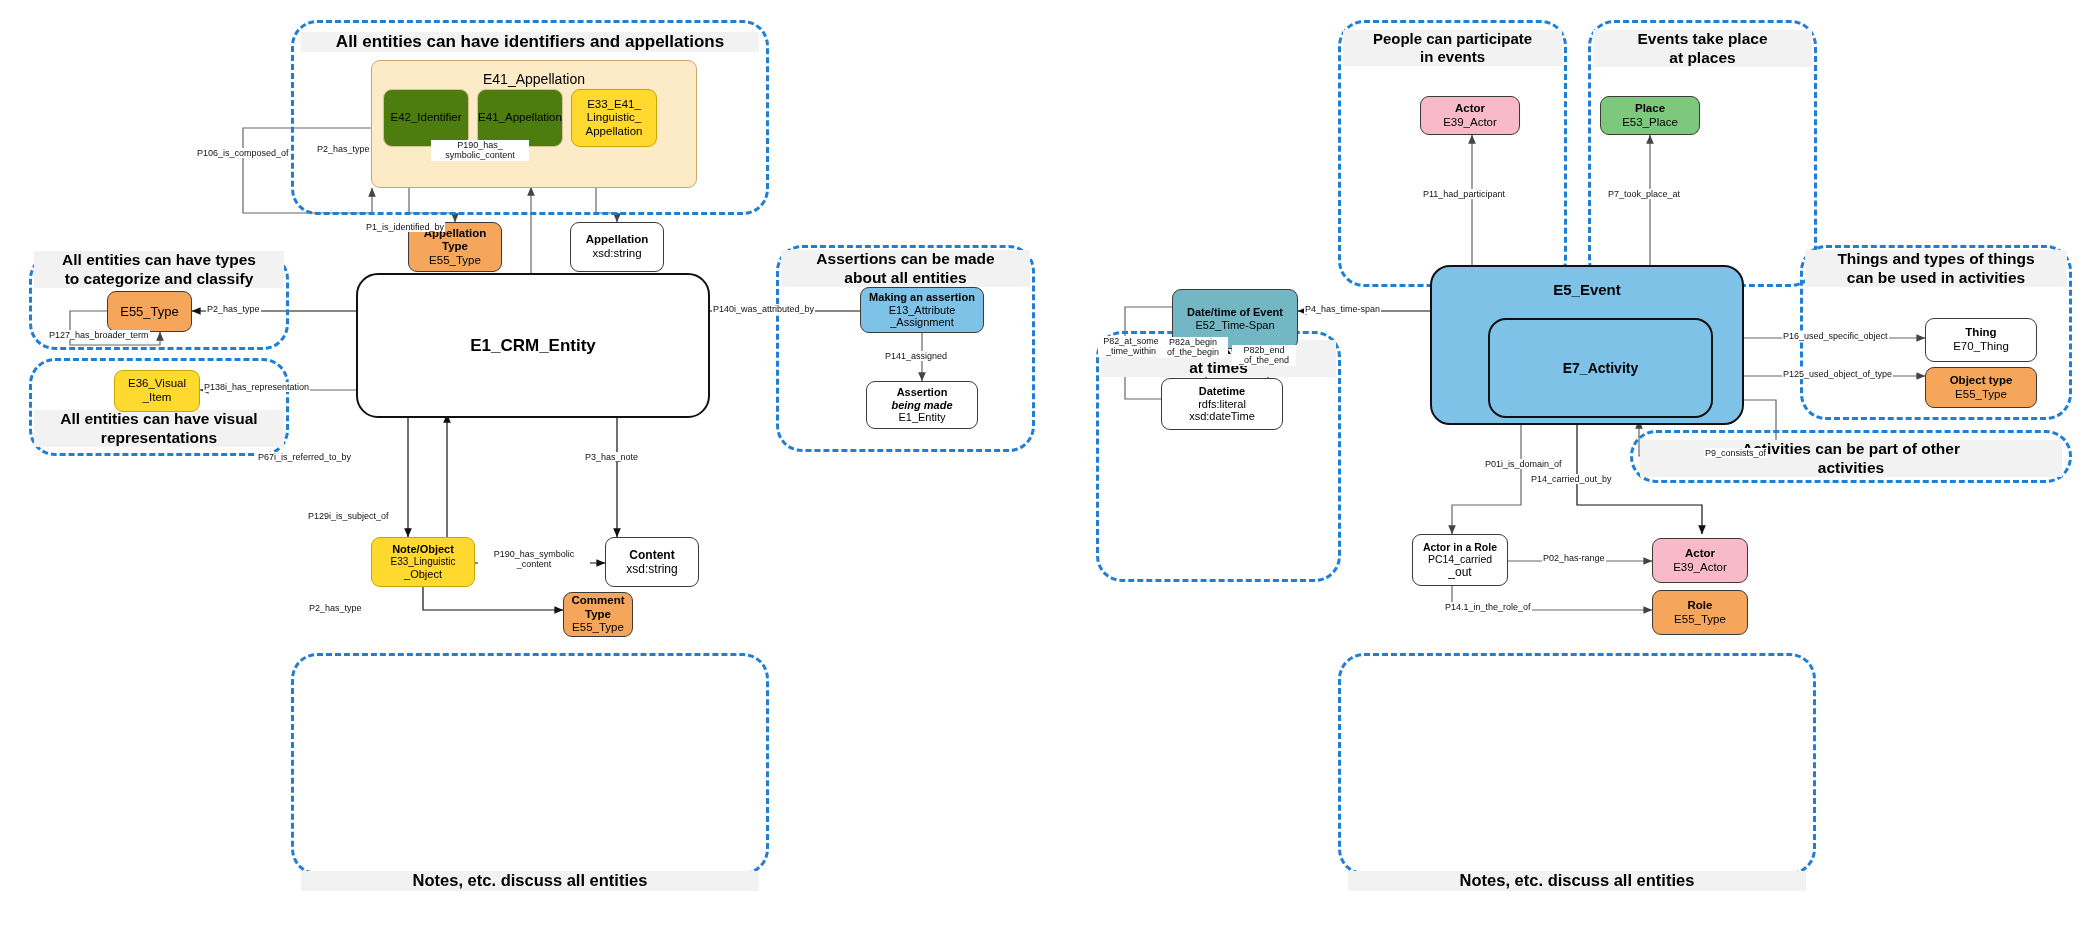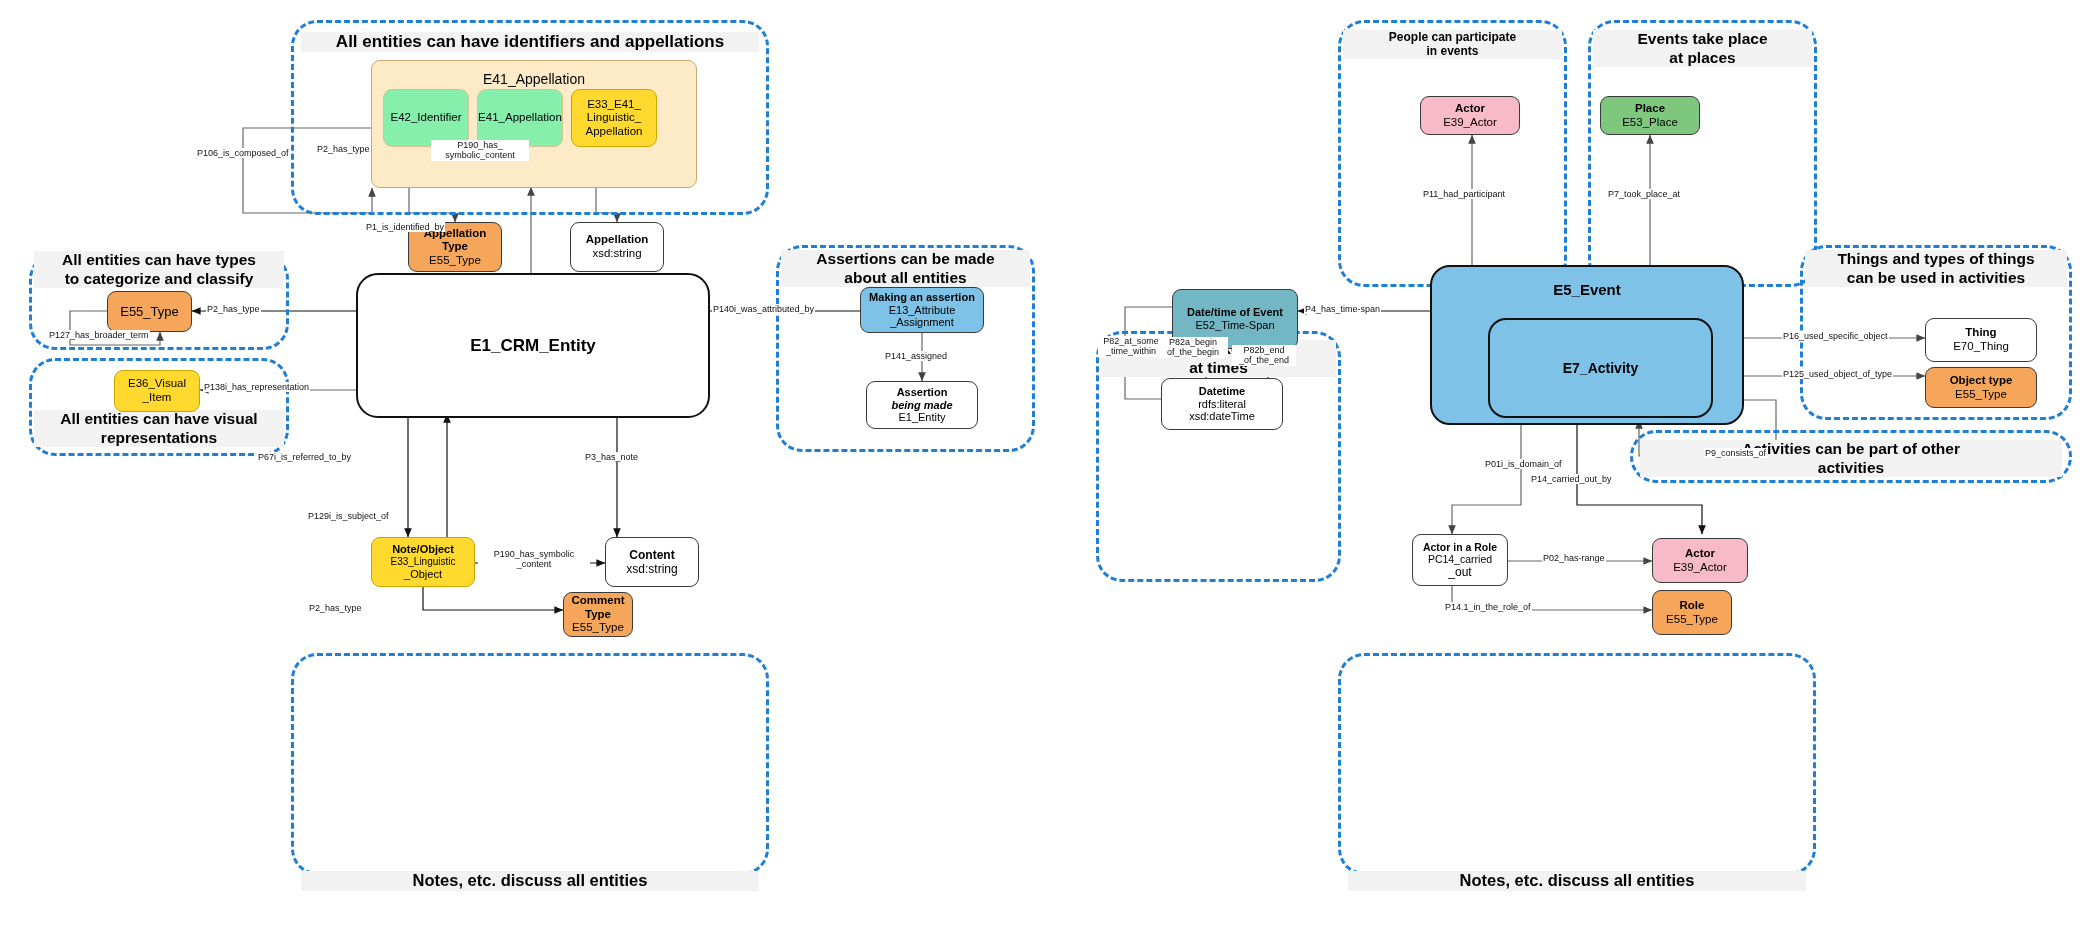--- a/index.html
+++ b/index.html
@@ -17,21 +17,21 @@
   .node{position:absolute;box-sizing:border-box;border:1.6px solid #3a3a3a;border-radius:9px;
         display:flex;flex-direction:column;align-items:center;justify-content:center;
         text-align:center;line-height:1.18;background:#fff;}
   .node .t1{font-weight:bold;}
   .node .t2{font-weight:normal;}
 
   .n-white{background:#ffffff;}
   .n-orange{background:#f5a65b;}
   .n-yellow{background:#ffd92e;}
   .n-cream{background:#fdebc8;border-color:#c9a96a;}
-  .n-cream-sub{background:#86efac;border-color:#d8c191;}
+  .n-cream-sub{background:#4d7c0f;border-color:#d8c191;}
   .n-blue{background:#7fc2e8;}
   .n-teal{background:#73b7c4;}
   .n-pink{background:#f8b9c8;}
   .n-green{background:#7ec87e;}
 
   .bold-node{border:2.6px solid #111;border-radius:22px;background:#fff;}
 
   
   .elabel{position:absolute;font-size:9px;color:#111;line-height:1.15;
           white-space:nowrap;text-align:center;background:#fff;padding:0 1px;}
@@ -125,21 +125,21 @@
 about all entities</div>
 
   <div class="group" style="left:291px;top:653px;width:478px;height:222px;"></div>
   <div class="grouptitle" style="left:301px;top:871px;width:458px;font-size:16.5px;">Notes, etc. discuss all entities</div>
 
   <div class="group" style="left:1096px;top:331px;width:245px;height:251px;"></div>
   <div class="grouptitle" style="left:1101px;top:340px;width:235px;font-size:15.5px;white-space:pre-line;">Events take place
 at times</div>
 
   <div class="group" style="left:1338px;top:20px;width:229px;height:267px;"></div>
-  <div class="grouptitle" style="left:1343px;top:30px;width:219px;font-size:12px;white-space:pre-line;">People can participate
+  <div class="grouptitle" style="left:1343px;top:30px;width:219px;font-size:15px;white-space:pre-line;">People can participate
 in events</div>
 
   <div class="group" style="left:1588px;top:20px;width:229px;height:267px;"></div>
   <div class="grouptitle" style="left:1593px;top:30px;width:219px;font-size:15.5px;white-space:pre-line;">Events take place
 at places</div>
 
   <div class="group" style="left:1800px;top:245px;width:272px;height:175px;"></div>
   <div class="grouptitle" style="left:1805px;top:250px;width:262px;font-size:15.5px;white-space:pre-line;">Things and types of things
 can be used in activities</div>
 
@@ -250,21 +250,21 @@
 
   <div class="node n-white" style="left:1412px;top:534px;width:96px;height:52px;">
     <span class="t1" style="font-size:10.5px;">Actor in a Role</span>
     <span class="t2" style="font-size:10.5px;">PC14_carried</span>
     <span class="t2" style="font-size:12px;">_out</span>
   </div>
   <div class="node n-pink" style="left:1652px;top:538px;width:96px;height:45px;">
     <span class="t1" style="font-size:11.5px;">Actor</span>
     <span class="t2" style="font-size:11.5px;">E39_Actor</span>
   </div>
-  <div class="node n-orange" style="left:1652px;top:590px;width:80px;height:45px;">
+  <div class="node n-orange" style="left:1652px;top:590px;width:96px;height:45px;">
     <span class="t1" style="font-size:11.5px;">Role</span>
     <span class="t2" style="font-size:11.5px;">E55_Type</span>
   </div>
 
   <div class="elabel" style="left:196px;top:148px;">P106_is_composed_of</div>
   <div class="elabel" style="left:316px;top:144px;">P2_has_type</div>
   <div class="elabel multi" style="left:431px;top:140px;width:96px;white-space:pre-line;">P190_has_
 symbolic_content</div>
   <div class="elabel" style="left:365px;top:222px;">P1_is_identified_by</div>
   <div class="elabel" style="left:206px;top:304px;">P2_has_type</div>

